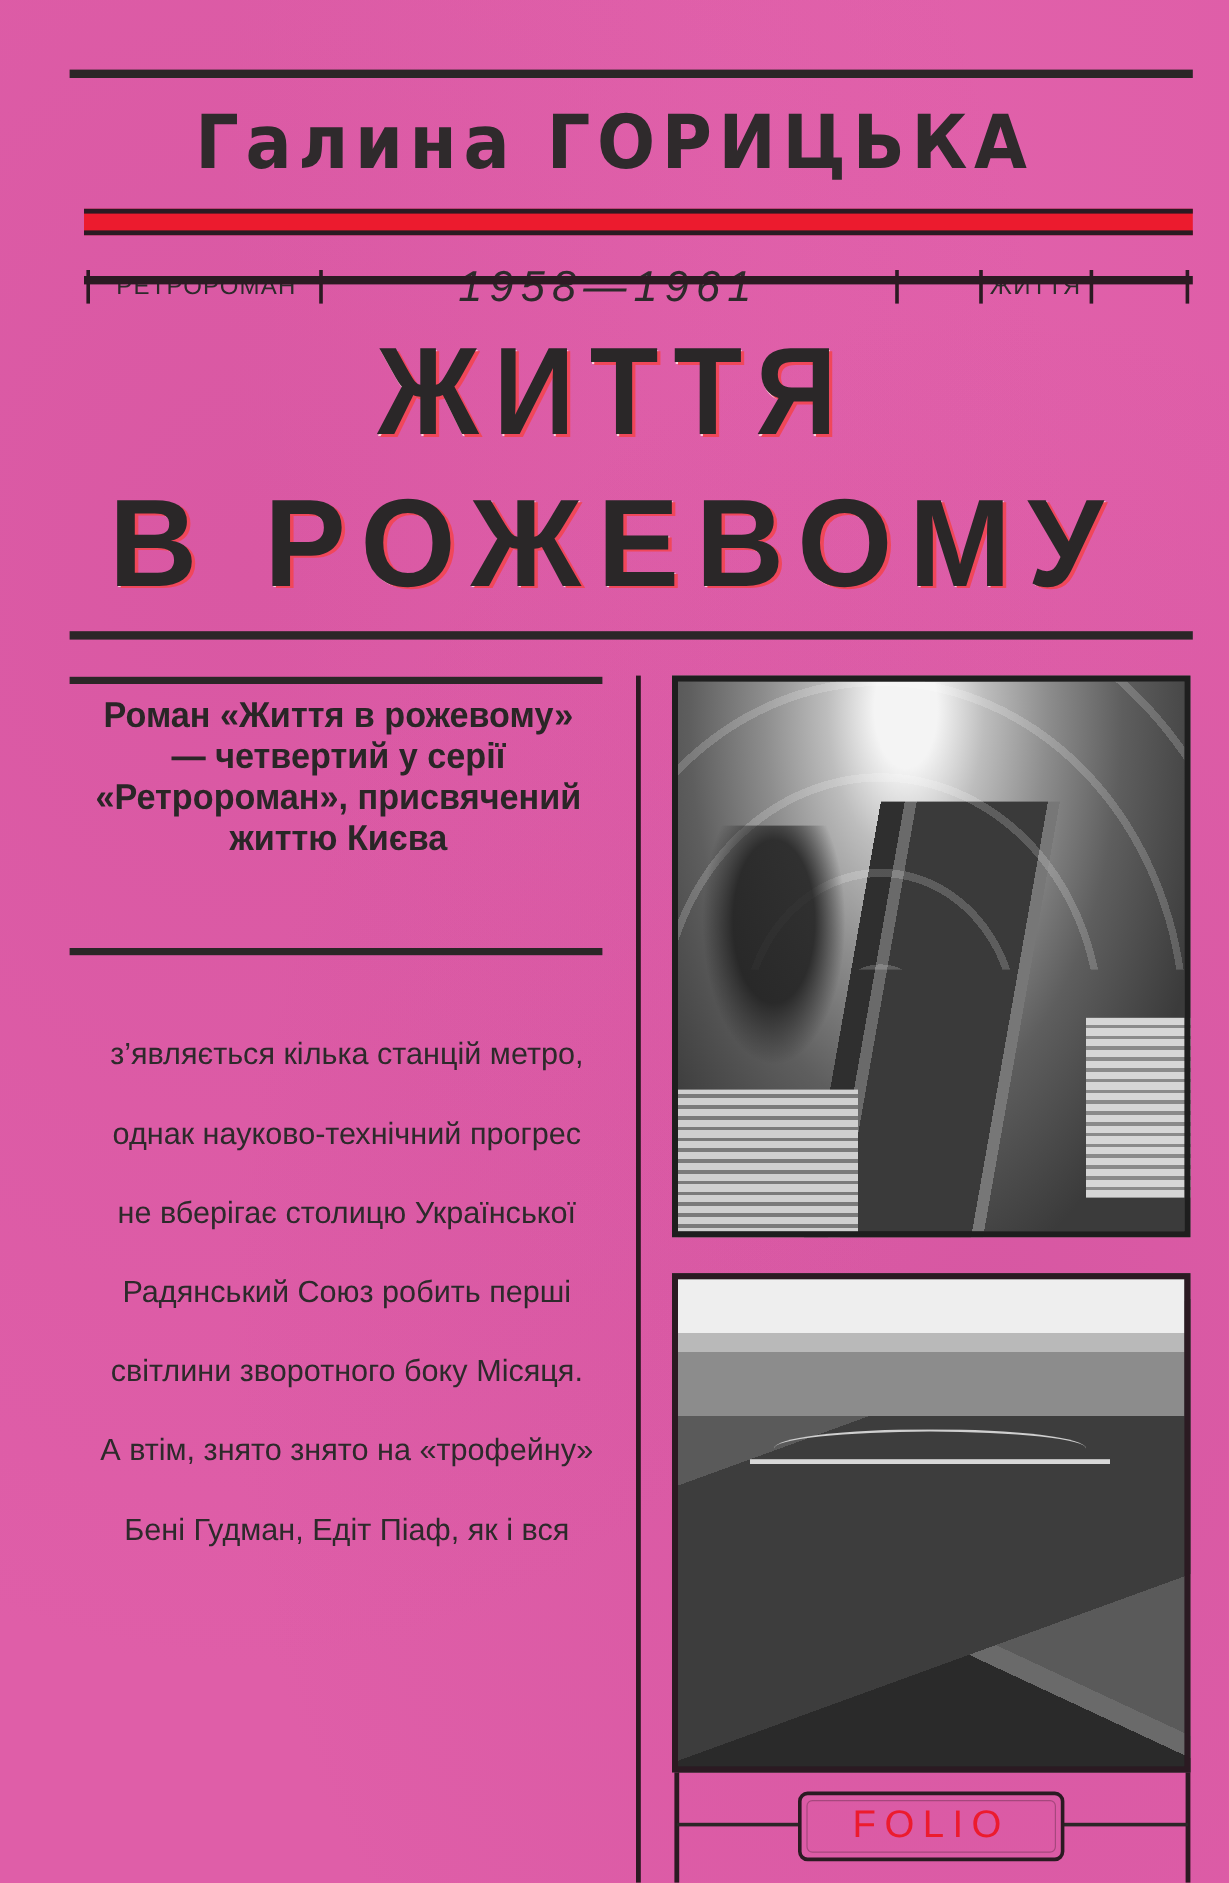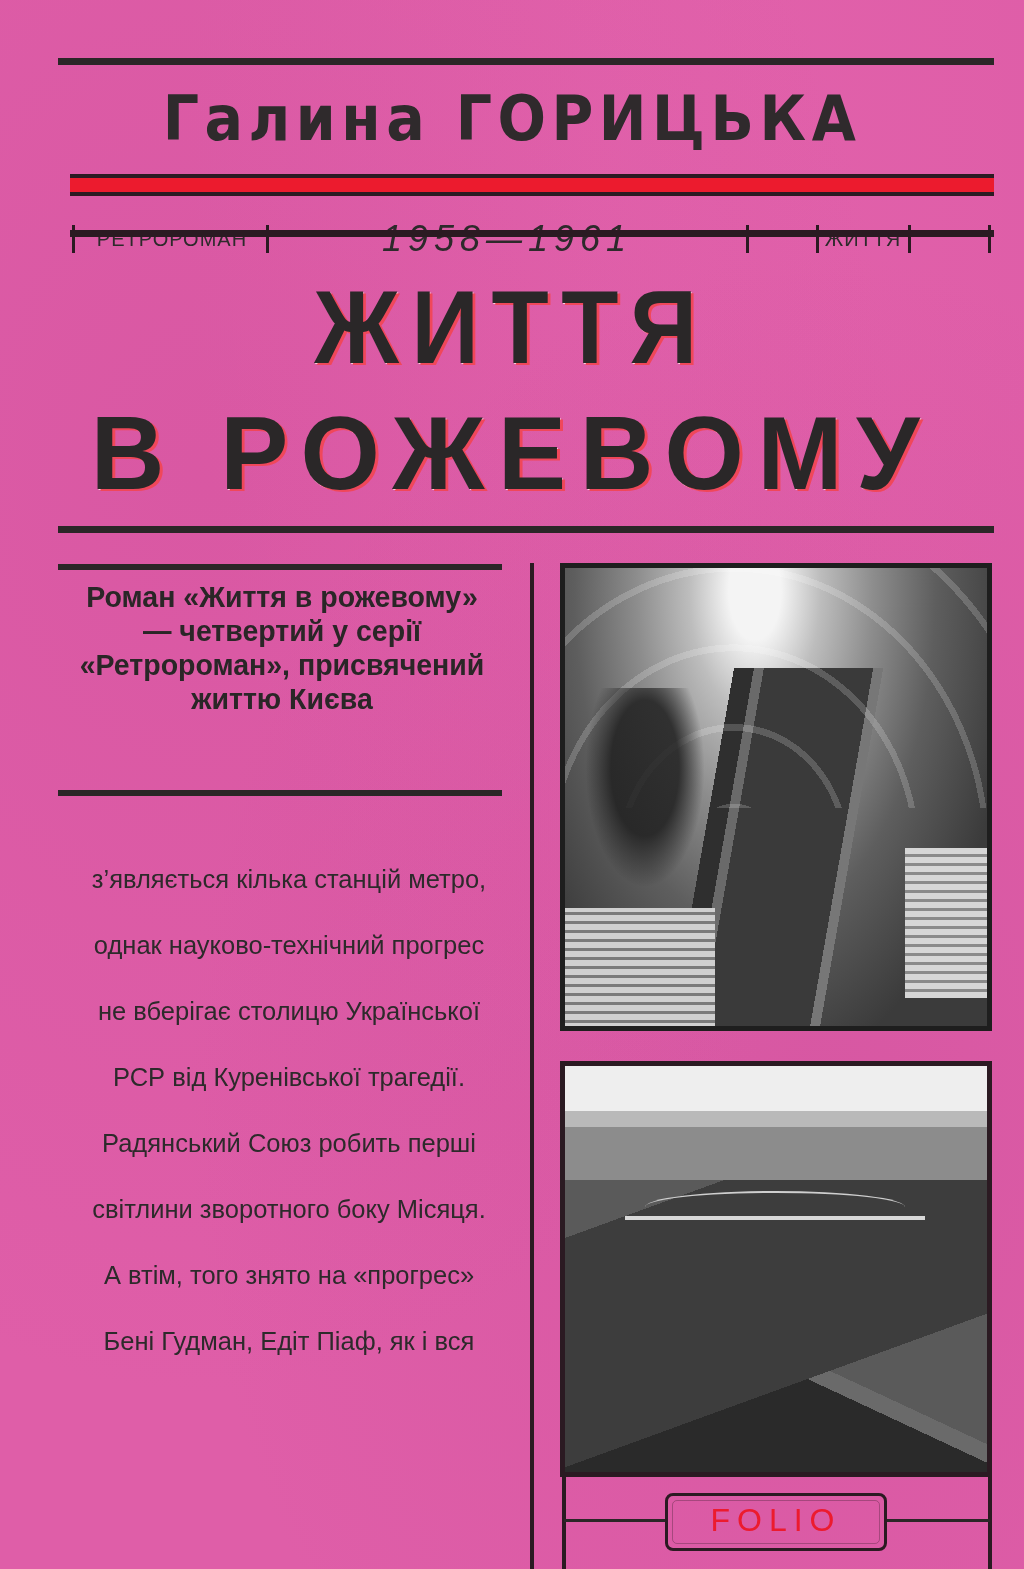--- a/index.html
+++ b/index.html
@@ -133,24 +133,23 @@
   <div class="hline" style="left:58px;top:564px;width:444px;height:6px;"></div>
   <div class="tagline">Роман «Життя в рожевому» — четвертий у серії «Ретророман», присвячений життю Києва</div>
   <div class="hline" style="left:58px;top:790px;width:444px;height:6px;"></div>
 
   <div class="vline" style="left:530px;top:563px;width:4px;height:1006px;"></div>
 
   <div class="blurb">
     <div>з’являється кілька станцій метро,</div>
     <div>однак науково-технічний прогрес</div>
     <div>не вберігає столицю Української</div>
-    <div>РСР від Куренівської трагедії.</div>
     <div>Радянський Союз робить перші</div>
     <div>світлини зворотного боку Місяця.</div>
-    <div>А втім, того знято на «прогрес»</div>
+    <div>А втім, знято знято на «трофейну»</div>
     <div>Бені Гудман, Едіт Піаф, як і вся</div>
     
     
     
     
     
     
     
     
     

